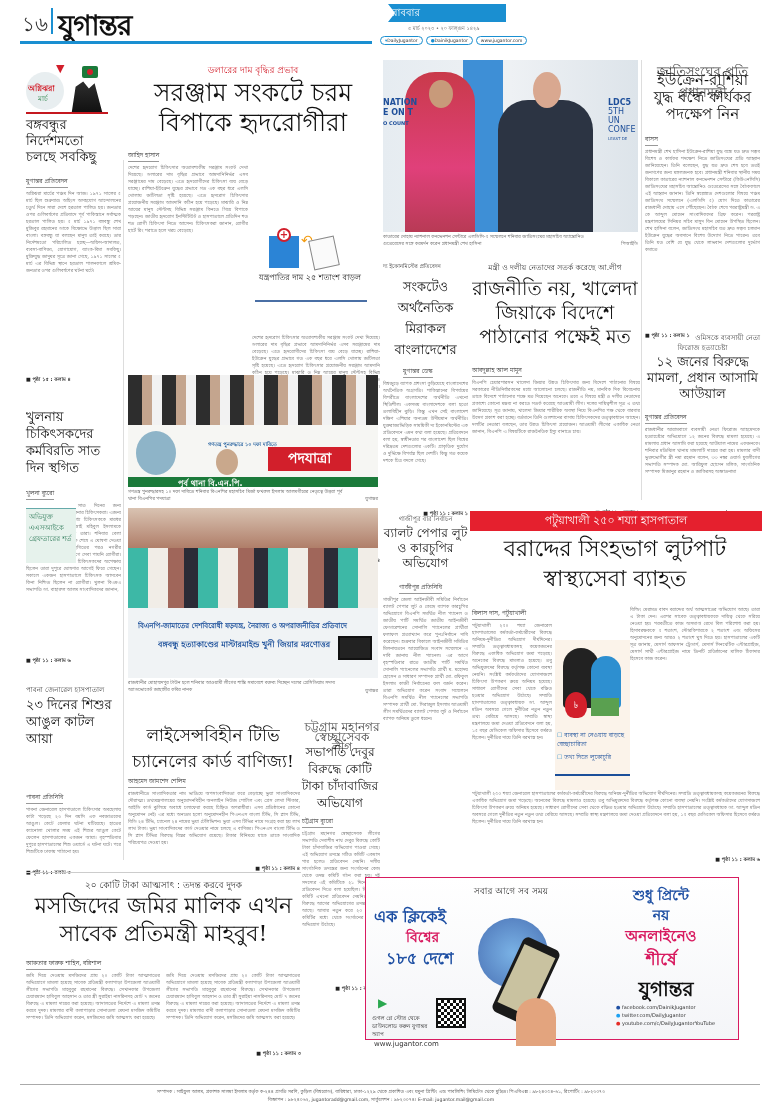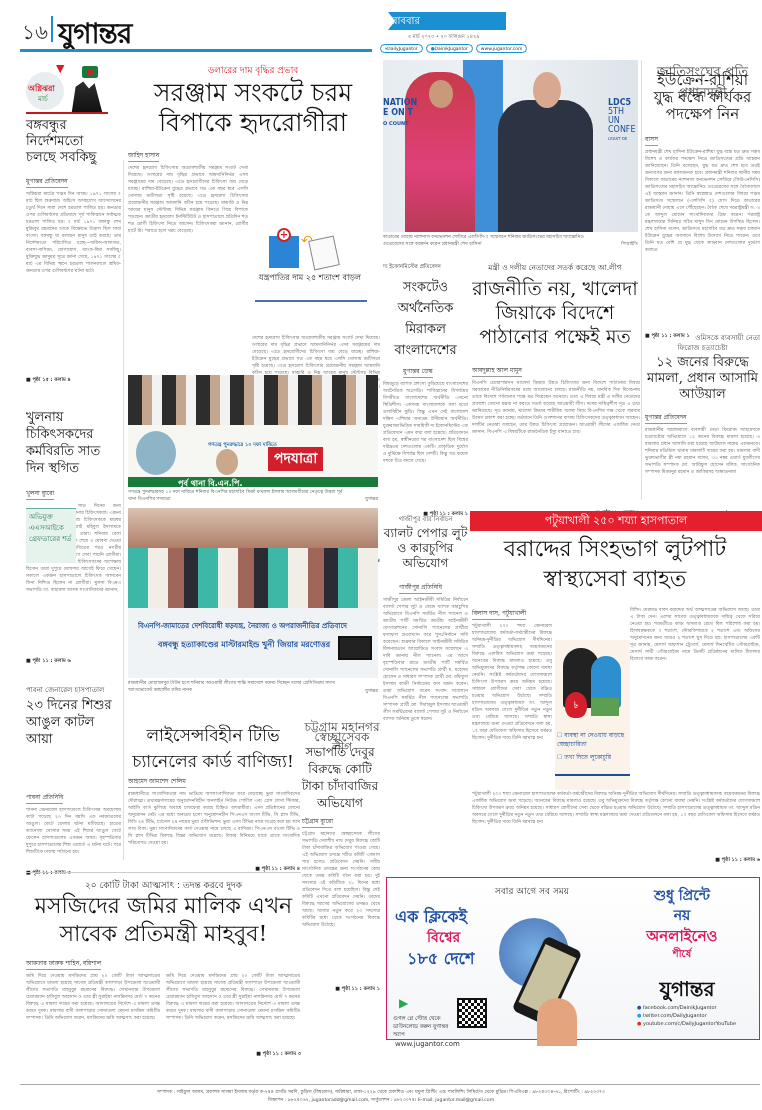--- a/index.html
+++ b/index.html
@@ -11,21 +11,21 @@
   .cont{font-size:5px;color:#222;font-weight:bold;text-align:right}
   .vline{position:absolute;width:1px;background:#ddd}
   .hline{position:absolute;height:1px;background:#ccc}
   .photo{position:absolute;overflow:hidden}
   .cap{font-size:4.6px;line-height:6.5px;color:#555}
   .credit{font-size:4.6px;color:#555;text-align:right}
 </style>
 </head>
 <body>
 
-<div class="abs" style="left:0;top:8px;width:762px;height:48px">
+<div class="abs" style="left:0;top:0;width:762px;height:48px">
   <div class="abs" style="left:22px;top:9px;font-size:20px;color:#333;font-family:'DejaVu Sans',sans-serif">১৬</div>
   <div class="abs" style="left:51px;top:8px;width:1.5px;height:26px;background:#1a8fd1"></div>
   <div class="abs" style="left:58px;top:4px;font-size:28px;font-weight:bold;color:#111;font-family:'DejaVu Serif',serif;letter-spacing:-1px">যুগান্তর</div>
   <div class="abs" style="left:20px;top:41px;width:352px;height:3px;background:#1a8fd1"></div>
   <div class="abs" style="left:388px;top:4px;width:118px;height:18px;background:#1a8fd1;clip-path:polygon(0 0,100% 0,100% 100%,0 100%,6% 50%)">
     <span style="display:block;text-align:left;color:#fff;font-size:10px;line-height:18px">রোববার</span>
   </div>
   <div class="abs" style="left:408px;top:25px;font-size:5px;color:#555">৫ মার্চ ২০২৩ • ২০ ফাল্গুন ১৪২৯</div>
   <div class="abs" style="left:380px;top:36px;display:flex;gap:3px">
     <span style="font-size:4.5px;border:1px solid #1a8fd1;border-radius:5px;padding:0 4px;color:#333;line-height:7px"><span style="color:#1a8fd1">▾</span><span>DailyJugantor</span></span>
@@ -144,21 +144,21 @@
 <div class="abs" style="left:472px;top:357px;width:168px">
   <span class="byline">আবদুল্লাহ আল মামুন</span>
   <div class="txt" style="height:130px">বিএনপি চেয়ারপারসন খালেদা জিয়ার উন্নত চিকিৎসার জন্য বিদেশে পাঠানোর বিষয়ে সরকারের নীতিনির্ধারকদের মধ্যে আলোচনা চলছে। রাজনীতি নয়, মানবিক দিক বিবেচনায় তাকে বিদেশে পাঠানোর পক্ষে মত দিয়েছেন অনেকে। তবে এ বিষয়ে মন্ত্রী ও দলীয় নেতাদের প্রকাশ্যে কোনো মন্তব্য না করতে সতর্ক করেছে আওয়ামী লীগ। দলের দায়িত্বশীল সূত্র এ তথ্য জানিয়েছে। সূত্র জানায়, খালেদা জিয়ার শারীরিক অবস্থা নিয়ে বিএনপির পক্ষ থেকে বারবার উদ্বেগ প্রকাশ করা হচ্ছে। বর্তমানে তিনি গুলশানের বাসায় চিকিৎসকদের তত্ত্বাবধানে আছেন। দলটির নেতারা বলছেন, তার উন্নত চিকিৎসা প্রয়োজন। আওয়ামী লীগের একাধিক নেতা জানান, বিএনপি এ বিষয়টিকে রাজনৈতিক ইস্যু বানাতে চায়।</div>
   <div class="cont">■ পৃষ্ঠা ১১ : কলাম ১</div>
 </div>
 
 <div class="photo" style="left:128px;top:375px;width:250px;height:112px;background:linear-gradient(#7a8b6a,#a88a72 40%,#e9e6e1 60%,#eee 100%)">
   <div class="abs" style="left:0;top:0;width:250px;height:50px;background:repeating-linear-gradient(90deg,#2d2d2d 0 14px,#c4a58e 14px 24px,#f2f2f2 24px 34px)"></div>
   <div class="abs" style="left:0;top:50px;width:250px;height:55px;background:#f6f6f3"></div>
   <div class="abs" style="left:80px;top:66px;font-size:5px;color:#1b5a9b;font-weight:bold">গণতন্ত্র পুনরুদ্ধারে ১০ দফা দাবিতে</div>
-  <div class="abs" style="left:140px;top:72px;background:#d21f2b;color:#fff;font-size:14px;padding:0 6px;font-weight:bold">পদযাত্রা</div>
+  <div class="abs" style="left:140px;top:72px;background:#d21f2b;color:#fff;font-size:14px;padding:0 20px;font-weight:bold">পদযাত্রা</div>
   <div class="abs" style="left:0;top:102px;width:250px;height:10px;background:#1b7a3a"></div>
   <div class="abs" style="left:50px;top:102px;font-size:8px;color:#fff;font-weight:bold">পূর্ব থানা বি.এন.পি.</div>
   <div class="abs" style="left:8px;top:56px;width:40px;height:44px;background:#8eb4c8;border-radius:50%"></div>
   <div class="abs" style="left:88px;top:74px;width:22px;height:26px;background:#c9a88c;border-radius:50%"></div>
 </div>
 <div class="abs cap" style="left:128px;top:489px;width:220px">গণতন্ত্র পুনরুদ্ধারসহ ১০ দফা দাবিতে শনিবার বিএনপির মহাসচিব মির্জা ফখরুল ইসলাম আলমগীরের নেতৃত্বে উত্তরা পূর্ব থানা বিএনপির পদযাত্রা</div>
 <div class="abs credit" style="left:348px;top:495px;width:30px">যুগান্তর</div>
 
 <div class="photo" style="left:128px;top:508px;width:250px;height:170px;background:linear-gradient(#d9c3b2,#a46b55 30%,#bfa08e 55%,#ddd 60%,#f0f0f0)">
   <div class="abs" style="left:0;top:40px;width:250px;height:60px;background:repeating-linear-gradient(90deg,#3db8a6 0 20px,#f1ede7 20px 40px,#a0665a 40px 56px,#2b2b36 56px 70px)"></div>
@@ -220,38 +220,38 @@
 <div class="abs hl" style="left:26px;top:892px;width:275px;font-size:22px;line-height:28px">মসজিদের জমির মালিক এখন সাবেক প্রতিমন্ত্রী মাহবুব!</div>
 <div class="abs" style="left:26px;top:950px;width:275px">
   <span class="byline">আকতার ফারুক শাহিন, বরিশাল</span>
   <div style="display:flex;gap:6px">
     <div class="txt" style="width:134px;height:78px">জমি দিয়ে দেওয়ায় মসজিদের প্রায় ২০ কোটি টাকা আত্মসাতের অভিযোগে মামলা হয়েছে সাবেক প্রতিমন্ত্রী কলাপাড়া উপজেলা আওয়ামী লীগের সভাপতি মাহবুবুর রহমানের বিরুদ্ধে। সেখানকার উপজেলা চেয়ারম্যান হাবিবুল আহসান ও তার স্ত্রী সুরাইয়া নাসরিনসহ মোট ৭ জনের বিরুদ্ধে এ মামলা দায়ের করা হয়েছে। আদালতের নির্দেশে এ মামলা তদন্ত করবে দুদক। মামলার বাদী কলাপাড়ার সোনাতলা মেঘনা মসজিদ কমিটির সম্পাদক। তিনি অভিযোগ করেন, মসজিদের জমি আত্মসাৎ করা হয়েছে।</div>
     <div class="txt" style="width:134px;height:78px">জমি দিয়ে দেওয়ায় মসজিদের প্রায় ২০ কোটি টাকা আত্মসাতের অভিযোগে মামলা হয়েছে সাবেক প্রতিমন্ত্রী কলাপাড়া উপজেলা আওয়ামী লীগের সভাপতি মাহবুবুর রহমানের বিরুদ্ধে। সেখানকার উপজেলা চেয়ারম্যান হাবিবুল আহসান ও তার স্ত্রী সুরাইয়া নাসরিনসহ মোট ৭ জনের বিরুদ্ধে এ মামলা দায়ের করা হয়েছে। আদালতের নির্দেশে এ মামলা তদন্ত করবে দুদক। মামলার বাদী কলাপাড়ার সোনাতলা মেঘনা মসজিদ কমিটির সম্পাদক। তিনি অভিযোগ করেন, মসজিদের জমি আত্মসাৎ করা হয়েছে।</div>
   </div>
   <div class="cont">■ পৃষ্ঠা ১১ : কলাম ৩</div>
 </div>
 
-<div class="abs" style="left:386px;top:877px;width:374px;height:163px;border:1.5px solid #d81b60;background:linear-gradient(#fff,#f4f5f8)">
+<div class="abs" style="left:365px;top:877px;width:374px;height:163px;border:1.5px solid #d81b60;background:linear-gradient(#fff,#f4f5f8)">
   <div class="abs" style="left:70px;top:6px;width:150px;font-size:9px;color:#333;text-align:center">সবার আগে সব সময়</div>
   <div class="abs" style="left:8px;top:26px;font-size:16px;color:#1e4fa3;font-weight:bold">এক ক্লিকেই</div>
   <div class="abs" style="left:40px;top:48px;font-size:14px;color:#d81b60;font-weight:bold">বিশ্বের</div>
   <div class="abs" style="left:20px;top:68px;font-size:16px;color:#1e4fa3;font-weight:bold">১৮৫ দেশে</div>
   <div class="abs" style="left:12px;top:118px;color:#2aa84f;font-size:12px">▶</div>
   <div class="abs" style="left:6px;top:136px;width:60px;font-size:5.5px;line-height:8px;color:#222">গুগল প্লে স্টোর থেকে ডাউনলোড করুন যুগান্তর অ্যাপ</div>
   <div class="abs" style="left:70px;top:120px;width:30px;height:30px;background:repeating-conic-gradient(#111 0 25%,#fff 0 50%) 0 0/6px 6px;border:2px solid #111"></div>
   <div class="abs" style="left:8px;top:162px;font-size:7px;color:#333">www.jugantor.com</div>
   <div class="abs" style="left:112px;top:40px;width:70px;height:70px;border-radius:50%;background:radial-gradient(#5aa0e0,#1e4fa3);opacity:.8"></div>
   <div class="abs" style="left:140px;top:62px;width:40px;height:82px;background:#1a1a1a;border-radius:6px;transform:rotate(25deg)">
     <div style="position:absolute;left:3px;top:8px;width:34px;height:64px;background:#c9c2a0"></div>
   </div>
   <div class="abs" style="left:150px;top:120px;width:40px;height:48px;background:#e3a47e;border-radius:20px 20px 0 0"></div>
   <div class="abs" style="left:230px;top:6px;width:130px;font-size:14px;color:#1e4fa3;font-weight:bold;text-align:center">শুধু প্রিন্টে</div>
   <div class="abs" style="left:230px;top:26px;width:130px;font-size:14px;color:#1e4fa3;font-weight:bold;text-align:center">নয়</div>
   <div class="abs" style="left:230px;top:46px;width:130px;font-size:15px;color:#d81b60;font-weight:bold;text-align:center">অনলাইনেও</div>
-  <div class="abs" style="left:230px;top:68px;width:130px;font-size:10px;color:#d81b60;font-weight:bold;text-align:center">শীর্ষে</div>
+  <div class="abs" style="left:230px;top:68px;width:130px;font-size:17px;color:#d81b60;font-weight:bold;text-align:center">শীর্ষে</div>
   <div class="abs" style="left:240px;top:96px;width:120px;font-size:20px;color:#111;font-weight:bold;text-align:center;font-family:'DejaVu Serif',serif">যুগান্তর</div>
   <div class="abs" style="left:250px;top:125px;font-size:5px;line-height:8px;color:#333">
     <div><span style="color:#1e4fa3">● </span><span>facebook.com/DainikJugantor</span></div>
     <div><span style="color:#1da1f2">● </span><span>twitter.com/DailyJugantor</span></div>
     <div><span style="color:#e52d27">● </span><span>youtube.com/c/DailyJugantorYouTube</span></div>
   </div>
 </div>
 
 <div class="hline" style="left:20px;top:1084px;width:740px;background:#aaa"></div>
 <div class="abs" style="left:0;top:1088px;width:762px;text-align:center;font-size:4.6px;line-height:8px;color:#444">

